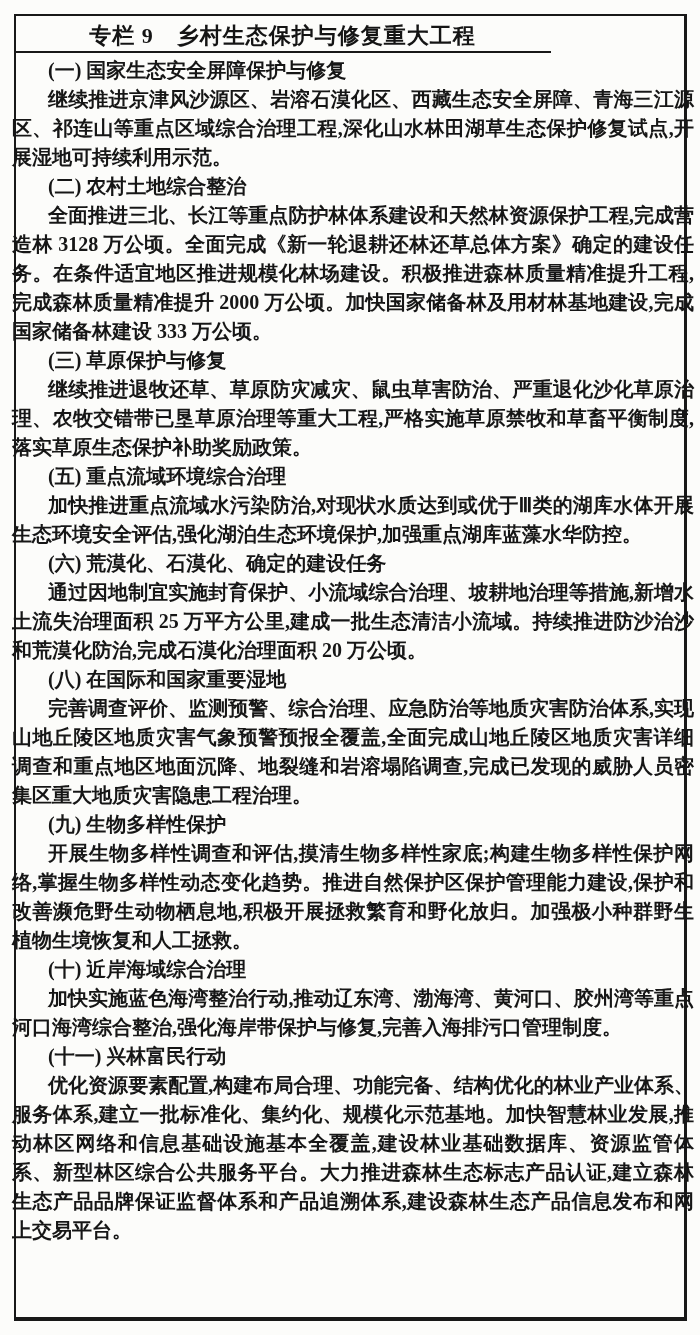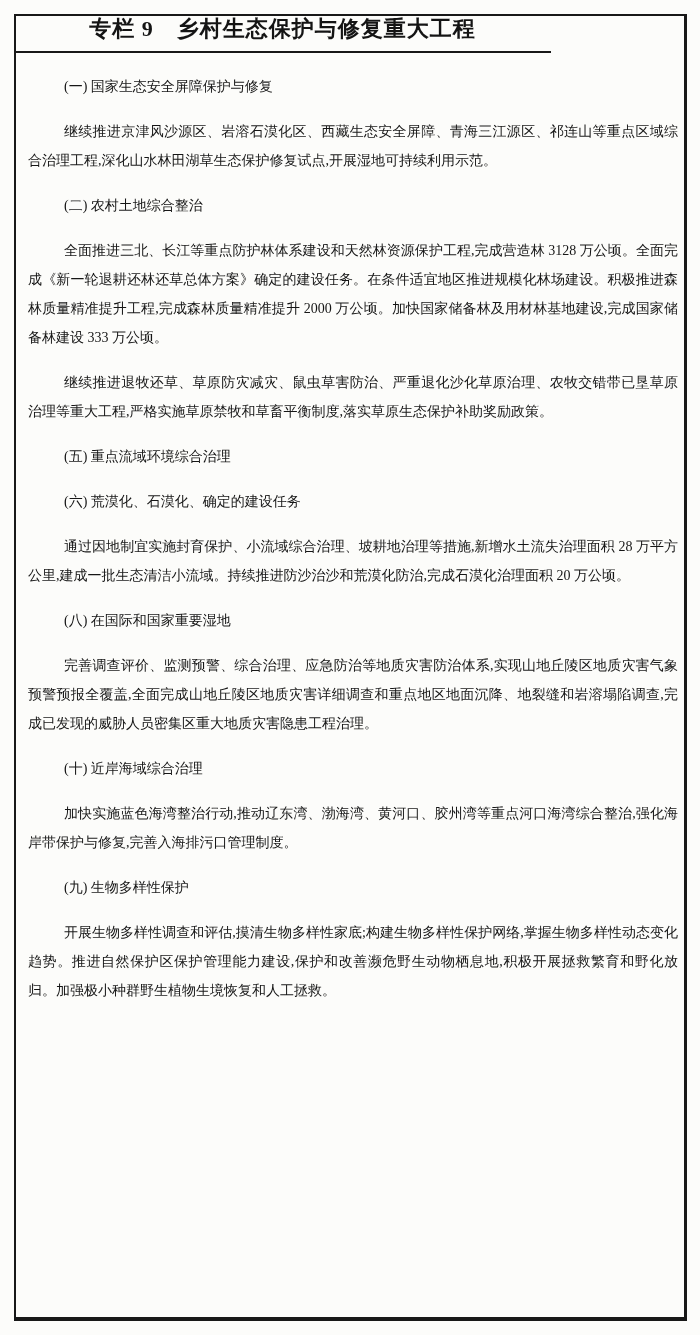--- a/index.html
+++ b/index.html
@@ -29,42 +29,42 @@
   }
   .title-row {
     position: absolute;
     left: 14px;
     top: 14px;
     width: 537px;
     height: 39px;
     box-sizing: border-box;
     border-bottom: 2px solid #181818;
     display: flex;
-    align-items: flex-start;
+    align-items: flex-end;
     justify-content: center;
   }
   .panel-title {
     margin: 0;
     font-size: 22px;
     font-weight: bold;
     letter-spacing: 1px;
     color: #141414;
     white-space: nowrap;
   }
   .content {
     position: absolute;
     left: 12px;
     top: 56px;
     width: 682px;
   }
   .sec-heading,
   .sec-body {
-    margin: 16px;
-    font-size: 14px;
-    font-weight: normal;
+    margin: 0;
+    font-size: 20px;
+    font-weight: bold;
     line-height: 29px;
     color: #161616;
     text-align: justify;
     text-justify: inter-ideograph;
     text-indent: 36px;
     word-break: break-all;
   }
   .sec-heading {
     text-align: left;
   }
@@ -83,42 +83,48 @@
     <p class="sec-heading">(一) 国家生态安全屏障保护与修复</p>
     <p class="sec-body">继续推进京津风沙源区、岩溶石漠化区、西藏生态安全屏障、青海三江源区、祁连山等重点区域综合治理工程,深化山水林田湖草生态保护修复试点,开展湿地可持续利用示范。</p>
   </div>
 
   <div class="section">
     <p class="sec-heading">(二) 农村土地综合整治</p>
     <p class="sec-body">全面推进三北、长江等重点防护林体系建设和天然林资源保护工程,完成营造林 3128 万公顷。全面完成《新一轮退耕还林还草总体方案》确定的建设任务。在条件适宜地区推进规模化林场建设。积极推进森林质量精准提升工程,完成森林质量精准提升 2000 万公顷。加快国家储备林及用材林基地建设,完成国家储备林建设 333 万公顷。</p>
   </div>
 
   <div class="section">
+    <p class="sec-heading">(三) 草原保护与修复</p>
     <p class="sec-body">继续推进退牧还草、草原防灾减灾、鼠虫草害防治、严重退化沙化草原治理、农牧交错带已垦草原治理等重大工程,严格实施草原禁牧和草畜平衡制度,落实草原生态保护补助奖励政策。</p>
   </div>
 
 
   <div class="section">
     <p class="sec-heading">(五) 重点流域环境综合治理</p>
+    <p class="sec-body">加快推进重点流域水污染防治,对现状水质达到或优于Ⅲ类的湖库水体开展生态环境安全评估,强化湖泊生态环境保护,加强重点湖库蓝藻水华防控。</p>
   </div>
 
   <div class="section">
     <p class="sec-heading">(六) 荒漠化、石漠化、确定的建设任务</p>
-    <p class="sec-body">通过因地制宜实施封育保护、小流域综合治理、坡耕地治理等措施,新增水土流失治理面积 28 万平方公里,建成一批生态清洁小流域。持续推进防沙治沙和荒漠化防治,完成石漠化治理面积 20 万公顷。</p>
+    <p class="sec-body">通过因地制宜实施封育保护、小流域综合治理、坡耕地治理等措施,新增水土流失治理面积 25 万平方公里,建成一批生态清洁小流域。持续推进防沙治沙和荒漠化防治,完成石漠化治理面积 20 万公顷。</p>
   </div>
 
 
   <div class="section">
     <p class="sec-heading">(八) 在国际和国家重要湿地</p>
     <p class="sec-body">完善调查评价、监测预警、综合治理、应急防治等地质灾害防治体系,实现山地丘陵区地质灾害气象预警预报全覆盖,全面完成山地丘陵区地质灾害详细调查和重点地区地面沉降、地裂缝和岩溶塌陷调查,完成已发现的威胁人员密集区重大地质灾害隐患工程治理。</p>
   </div>
 
   <div class="section">
+    <p class="sec-heading">(九) 生物多样性保护</p>
+    <p class="sec-body">开展生物多样性调查和评估,摸清生物多样性家底;构建生物多样性保护网络,掌握生物多样性动态变化趋势。推进自然保护区保护管理能力建设,保护和改善濒危野生动物栖息地,积极开展拯救繁育和野化放归。加强极小种群野生植物生境恢复和人工拯救。</p>
+  </div>
+
+  <div class="section">
     <p class="sec-heading">(十) 近岸海域综合治理</p>
     <p class="sec-body">加快实施蓝色海湾整治行动,推动辽东湾、渤海湾、黄河口、胶州湾等重点河口海湾综合整治,强化海岸带保护与修复,完善入海排污口管理制度。</p>
   </div>
 
   <div class="section">
-    <p class="sec-heading">(九) 生物多样性保护</p>
-    <p class="sec-body">开展生物多样性调查和评估,摸清生物多样性家底;构建生物多样性保护网络,掌握生物多样性动态变化趋势。推进自然保护区保护管理能力建设,保护和改善濒危野生动物栖息地,积极开展拯救繁育和野化放归。加强极小种群野生植物生境恢复和人工拯救。</p>
+    <p class="sec-heading">(十一) 兴林富民行动</p>
+    <p class="sec-body">优化资源要素配置,构建布局合理、功能完备、结构优化的林业产业体系、服务体系,建立一批标准化、集约化、规模化示范基地。加快智慧林业发展,推动林区网络和信息基础设施基本全覆盖,建设林业基础数据库、资源监管体系、新型林区综合公共服务平台。大力推进森林生态标志产品认证,建立森林生态产品品牌保证监督体系和产品追溯体系,建设森林生态产品信息发布和网上交易平台。</p>
   </div>
-
 </div>
 
 </body></html>

